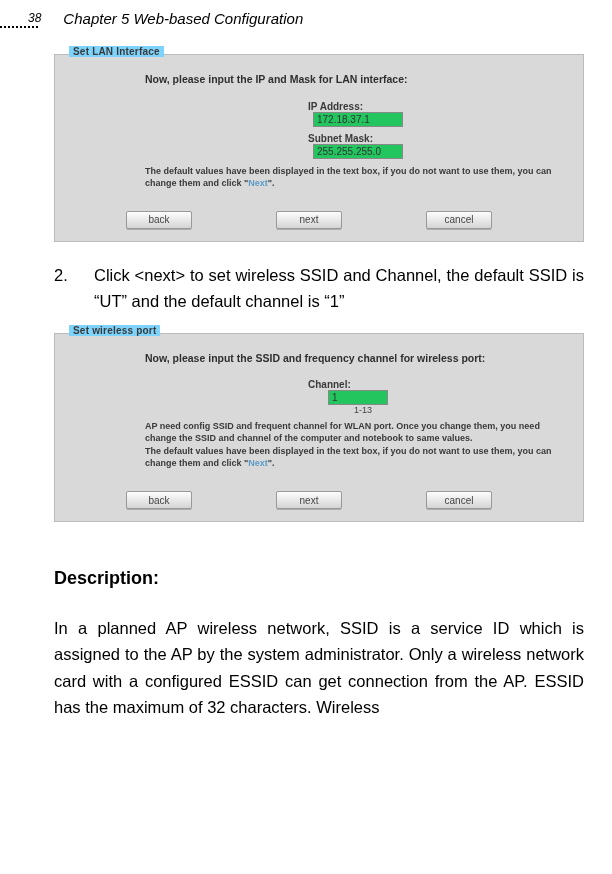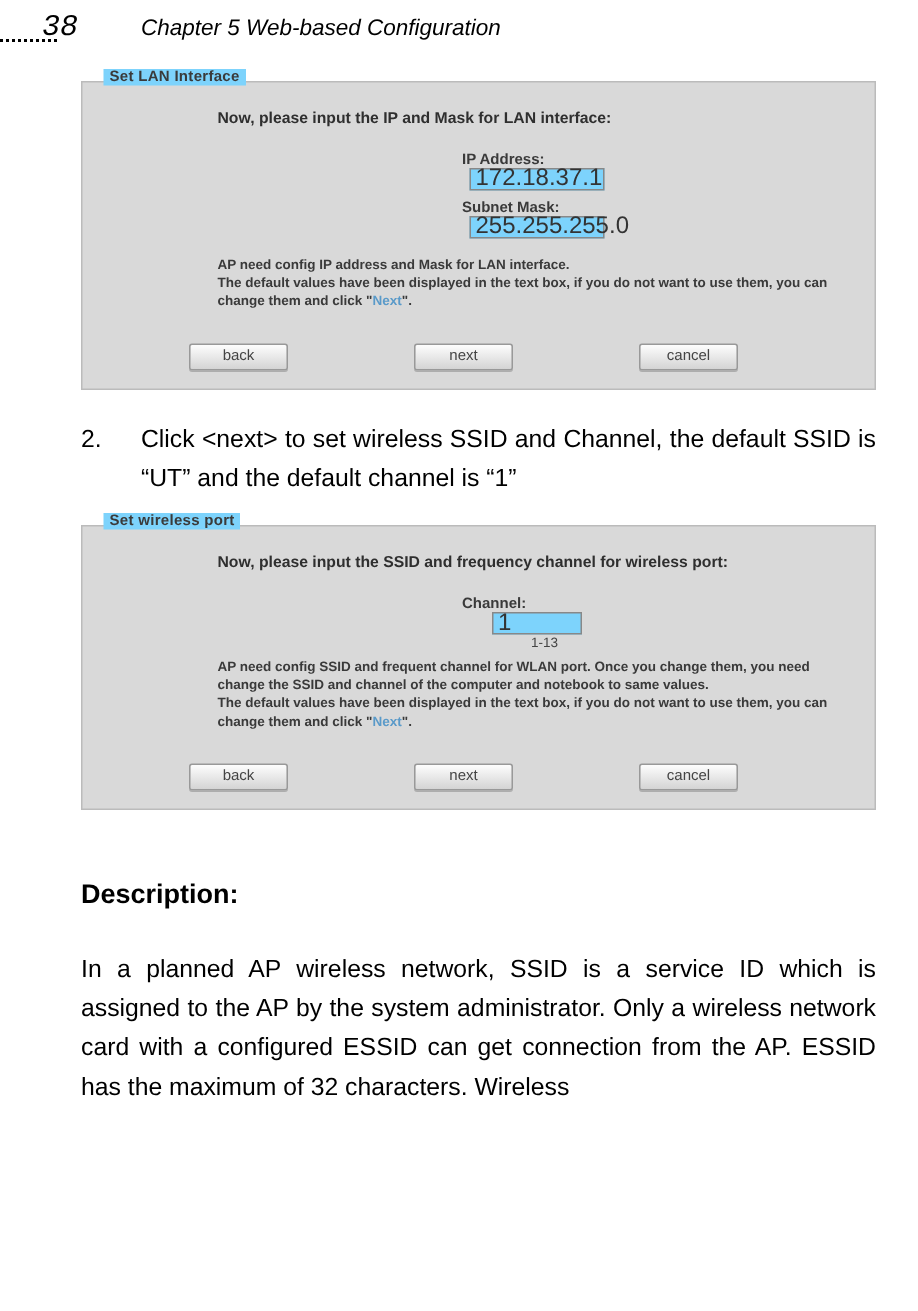--- a/index.html
+++ b/index.html
@@ -13,28 +13,27 @@
   }
   .header {
     position: relative;
     height: 30px;
     display: flex;
     align-items: center;
     padding-top: 6px;
   }
   .page-number {
     font-style: italic;
-    font-size: 20px;
+    font-size: 12px;
     margin-left: 28px;
-    font-family: Liberation Mono, monospace;
   }
   .chapter-title {
     font-style: italic;
     font-size: 15px;
-    margin-left: 42px;
+    margin-left: 22px;
   }
   .dotted-decoration {
     position: absolute;
     left: 0;
     top: 26px;
     width: 46px;
     height: 8px;
   }
   .dotted-decoration span {
     display: inline-block;
@@ -81,22 +80,22 @@
     margin-bottom: 6px;
     flex-direction: column;
   }
   .field-label {
     font-size: 10px;
     font-weight: bold;
     color: #3a3a3a;
     width: 100px;
   }
   .field-input {
-    font-size: 16px;
-    background: #7dd3fc;
+    font-size: 10px;
+    background: #22c55e;
     border: 1px solid #888;
     height: 15px;
     padding: 0 3px;
     display: flex;
     align-items: center;
     color: #333;
   }
   .w-ip { width: 90px; }
   .w-ssid { width: 130px; }
   .w-ch { width: 60px; }
@@ -193,21 +192,20 @@
     <div class="panel-body">
       <div class="instruction">Now, please input the IP and Mask for LAN interface:</div>
       <div class="field-row">
         <div class="field-label">IP Address:</div>
         <div class="field-input w-ip">172.18.37.1</div>
       </div>
       <div class="field-row">
         <div class="field-label">Subnet Mask:</div>
         <div class="field-input w-ip">255.255.255.0</div>
       </div>
-      <div class="note">AP need config IP address and Mask for LAN interface.</div>
       <div class="hint">
         <span>The default values have been displayed in the text box, if you do not want to use them, you can change them and click "</span><span class="nextlink">Next</span><span>".</span>
       </div>
     </div>
     <div class="button-row">
       <div class="btn">back</div>
       <div class="btn">next</div>
       <div class="btn">cancel</div>
     </div>
   </div>

